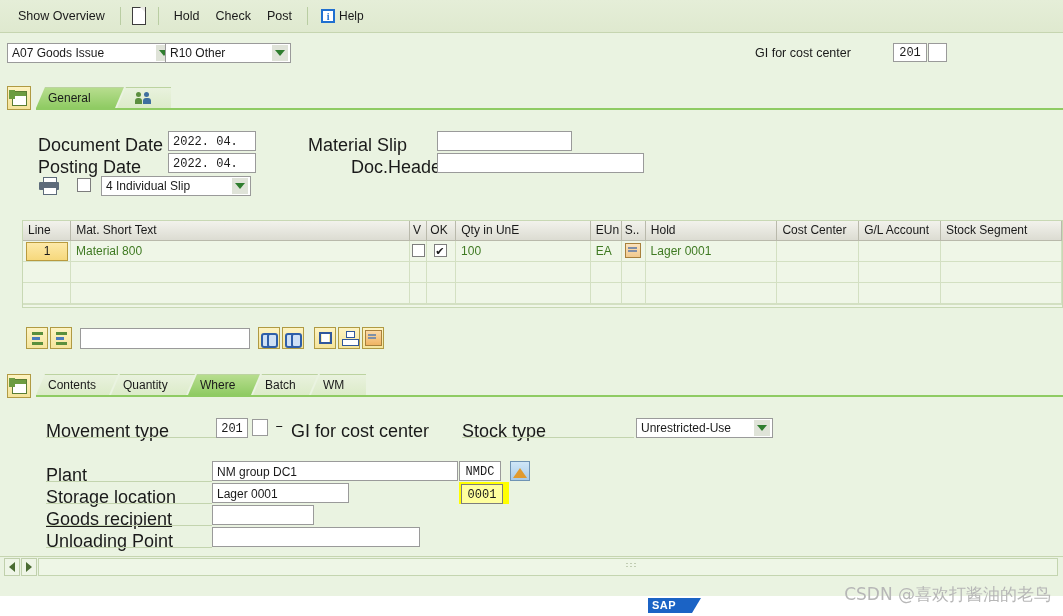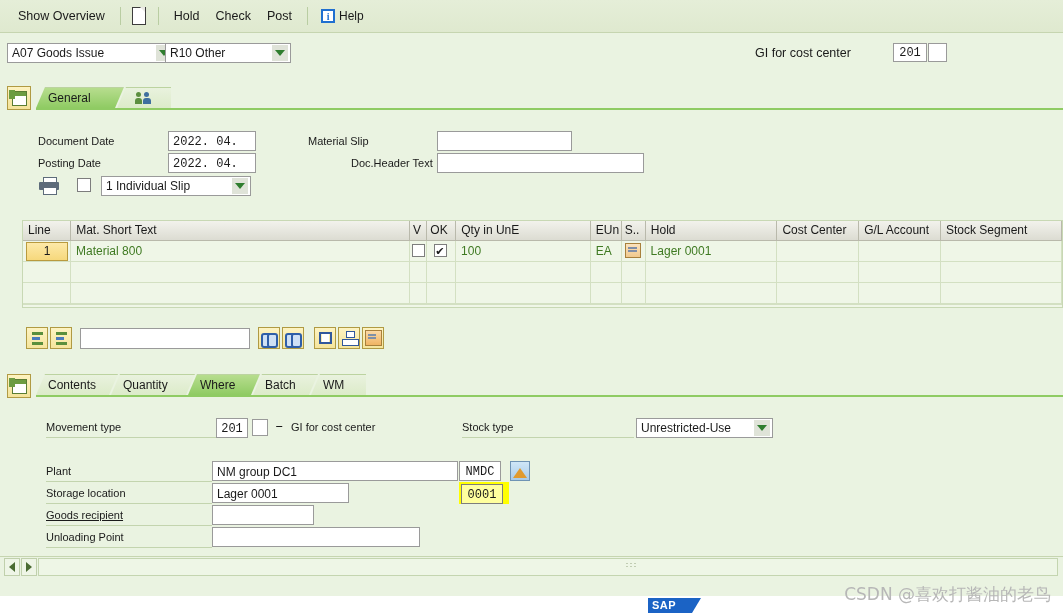--- a/index.html
+++ b/index.html
@@ -174,21 +174,21 @@
     z-index: 4;
   }
   .tab.plain-right { clip-path: polygon(9px 0, 100% 0, 100% 100%, 0 100%); }
 
   .panel-body {
     position: absolute;
     background: #eaf3e1;
     border-top: 2px solid #8fcb63;
   }
 
-  .fld-label { position: absolute; font-size: 11px; color: #1a1a1a; }
+  .fld-label { position: absolute; font-size: 18px; color: #1a1a1a; }
   .fld-label.underlined { text-decoration: underline; }
 
   .txtinput {
     position: absolute;
     background: #ffffff;
     border: 1px solid #9a9a9a;
     height: 20px;
     font-size: 12px;
     line-height: 20px;
     padding: 0 4px;
@@ -529,21 +529,21 @@
   <div class="fld-label" style="left:308px; top:157px;margin-left:43px;">Doc.Header Text</div>
   <div class="txtinput" style="left:437px; top:153px; width:207px;"></div>
 
   <div class="printer" style="left:39px; top:177px;">
     <div class="paper"></div>
       <div class="body"></div>
       <div class="out"></div>
   </div>
   <div class="chkbox" style="left:77px; top:178px;"></div>
   <div class="sapselect" style="position:absolute;left:101px; top:176px; width:150px;">
-    <span>1 Individual Slip</span>
+    <span>4 Individual Slip</span>
     <span class="arrowbox">
         <span class="caret-down"></span>
       </span>
   </div>
 
   <div class="grid">
     <div class="grid-head">
       <div class="gh" style="width:50px">Line</div>
       <div class="gh" style="width:353px">Mat. Short Text</div>
       <div class="gh" style="width:18px;padding-left:3px">V</div>

